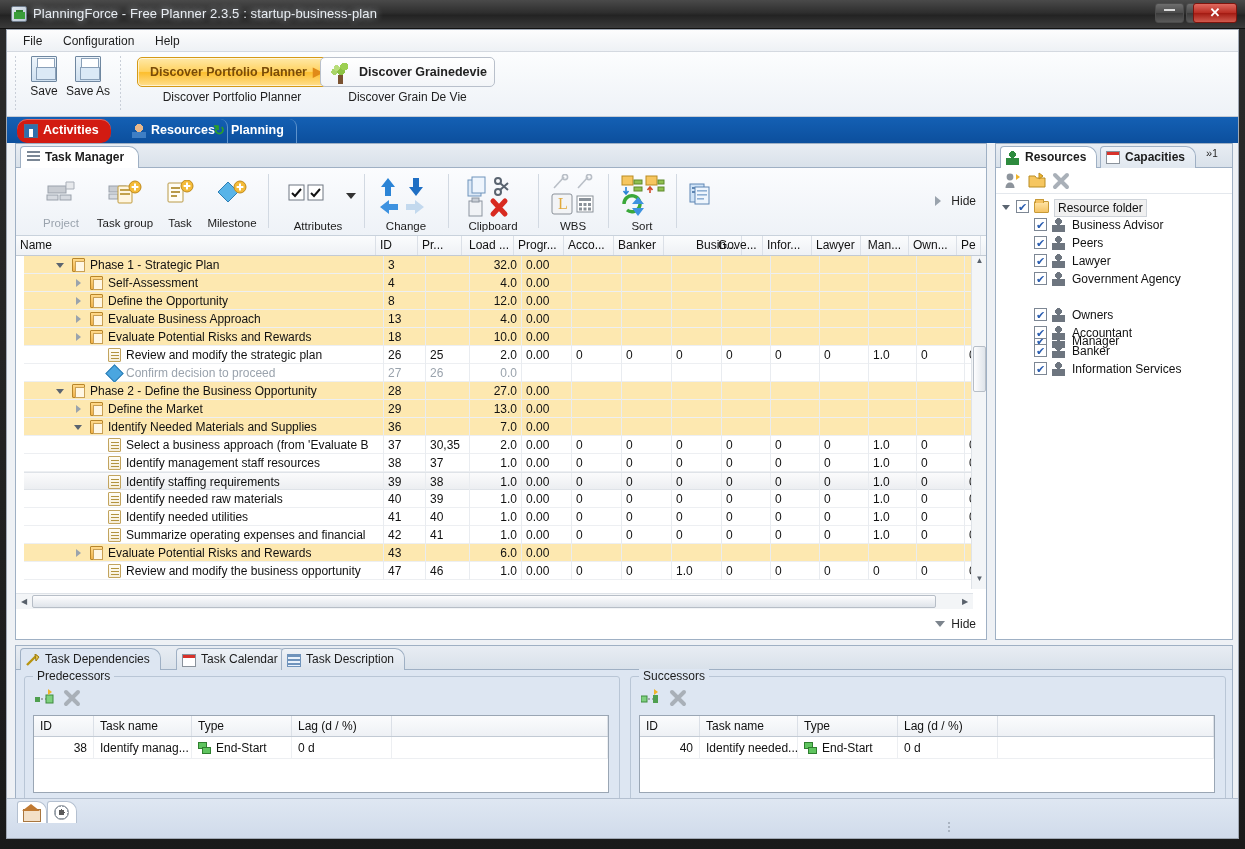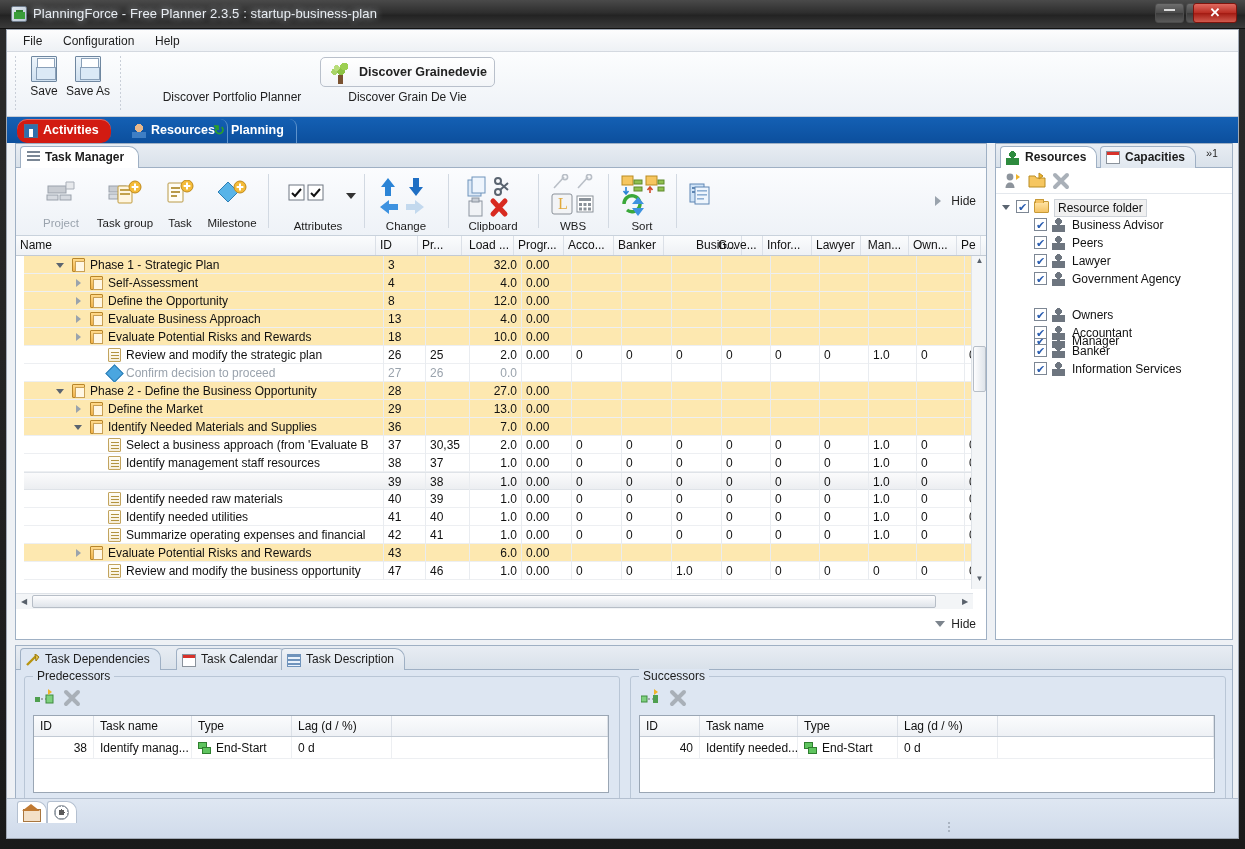--- a/index.html
+++ b/index.html
@@ -340,20 +340,23 @@
       <div class="qbtn" style="left:14px">
         <div class="ico save-ico"></div>
         <div class="lbl">Save</div>
       </div>
       <div class="qbtn" style="left:58px">
         <div class="ico save-ico"></div>
         <div class="lbl">Save As</div>
       </div>
       <div class="qsep" style="left:113px"></div>
 
+      <div class="discover-btn" id="discover-portfolio">
+        <span>Discover Portfolio Planner</span><span class="arr">▶</span>
+      </div>
       <div class="discover-sub" style="left:130px;width:190px">Discover Portfolio Planner</div>
 
       <div class="discover-btn" id="discover-graine">
         <span class="tree-ico">
             <span class="lv"></span>
             <span class="can"></span>
           </span>
         <span>Discover Grainedevie</span>
       </div>
       <div class="discover-sub" style="left:313px;width:175px">Discover Grain De Vie</div>
@@ -783,20 +786,24 @@
                 <div class="cell" style="left: 598px; width: 50px;">0</div>
                 <div class="cell" style="left: 648px; width: 50px;">0</div>
                 <div class="cell" style="left: 698px; width: 49px;">0</div>
                 <div class="cell" style="left: 747px; width: 49px;">0</div>
                 <div class="cell" style="left: 796px; width: 49px;">0</div>
                 <div class="cell" style="left: 845px; width: 48px;">1.0</div>
                 <div class="cell" style="left: 893px; width: 48px;">0</div>
                 <div class="cell" style="left: 941px; width: 24px;">0</div>
               </div>
               <div class="row sel" style="top: 216px;">
+                <div class="cell name" style="left: 0px; width: 360px; padding: 0px;">
+                  <span class="tico2 ico-task" style="left: 84px;"></span>
+                  <span style="position: absolute; left: 102px; top: 0px; height: 18px; line-height: 18px; white-space: nowrap; overflow: hidden; width: 256px;">Identify staffing requirements</span>
+                </div>
                 <div class="cell" style="left: 360px; width: 42px;">39</div>
                 <div class="cell" style="left: 402px; width: 44px;">38</div>
                 <div class="cell num" style="left: 446px; width: 52px;">1.0</div>
                 <div class="cell" style="left: 498px; width: 50px;">0.00</div>
                 <div class="cell" style="left: 548px; width: 50px;">0</div>
                 <div class="cell" style="left: 598px; width: 50px;">0</div>
                 <div class="cell" style="left: 648px; width: 50px;">0</div>
                 <div class="cell" style="left: 698px; width: 49px;">0</div>
                 <div class="cell" style="left: 747px; width: 49px;">0</div>
                 <div class="cell" style="left: 796px; width: 49px;">0</div>

